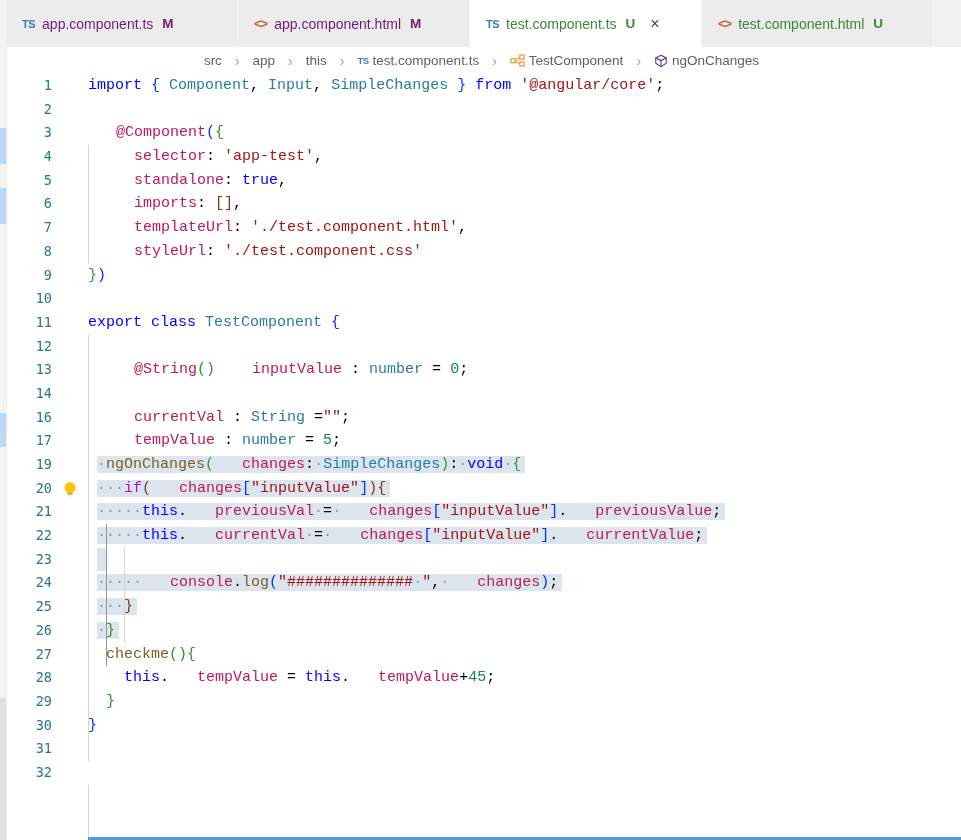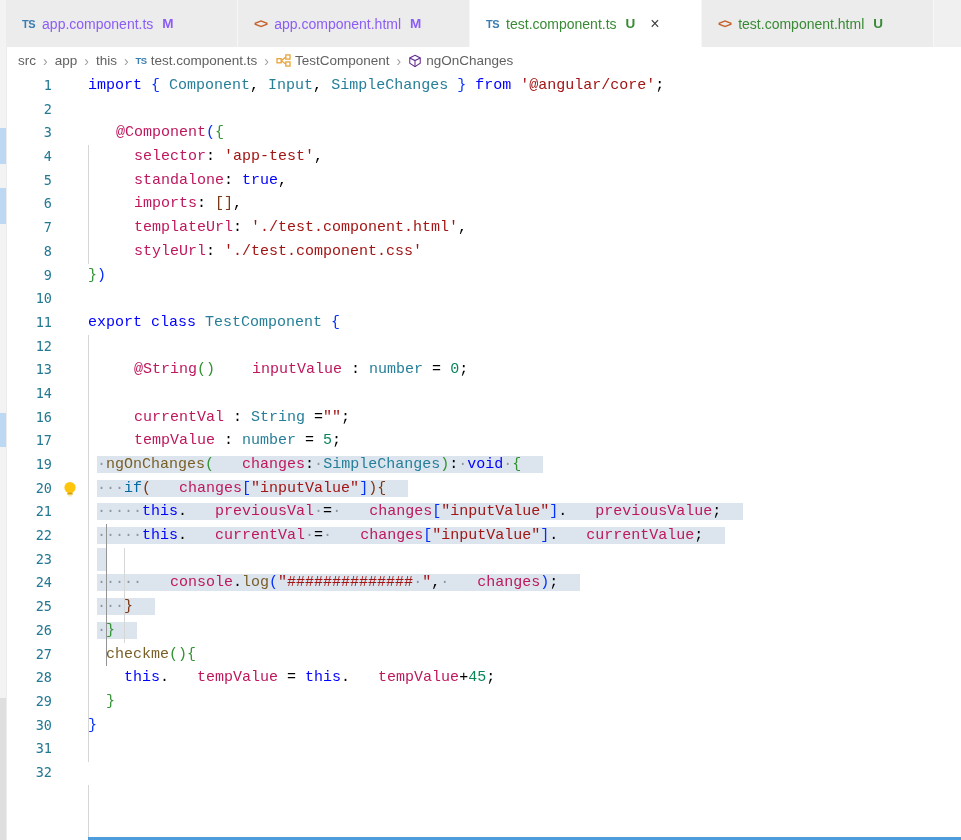--- a/index.html
+++ b/index.html
@@ -14,45 +14,45 @@
   .seg.blue{background:#bcd8f2;}
   .seg.gray{background:#dfdfdf;}
 
   
   #tabbar{position:absolute;left:6px;top:0;right:0;height:47px;background:#f0f0f0;display:flex;z-index:4;}
   .tab{width:232px;box-sizing:border-box;height:47px;display:flex;align-items:center;gap:7px;
        padding:0 10px 0 16px;background:#ececec;border-right:1px solid #f7f7f7;cursor:pointer;}
   .tab.active{background:#ffffff;}
   .tab-label{font-size:14px;white-space:nowrap;}
   .tab-badge{font-size:13.5px;font-weight:bold;margin-left:2px;}
-  .tab.mod .tab-label,.tab.mod .tab-badge{color:#8b5cf6;}
+  .tab.mod .tab-label,.tab.mod .tab-badge{color:#701a75;}
   .tab.new .tab-label,.tab.new .tab-badge{color:#388a34;}
   .ficon{font-weight:bold;flex:0 0 auto;}
   .ficon.ts{color:#3b7db0;font-size:11px;letter-spacing:-0.5px;}
   .ficon.html{color:#c4632e;font-size:13px;letter-spacing:-1px;}
   .tab-close{color:#424242;font-size:16px;line-height:16px;margin-left:8px;cursor:pointer;}
 
   
   #breadcrumb{position:absolute;left:6px;top:47px;right:16px;height:27px;background:#fff;display:flex;
-      align-items:center;gap:6px;padding-left:12px;font-size:13.5px;color:#616161;z-index:4;}
+      align-items:center;gap:12px;padding-left:12px;font-size:13.5px;color:#616161;z-index:4;justify-content:center;}
   .bc-sep{color:#9d9d9d;font-size:14px;padding:0 1px;}
   .bc-item{display:flex;align-items:center;gap:4px;cursor:pointer;}
   .bc-ts{color:#3b7db0;font-weight:bold;font-size:9.5px;letter-spacing:-0.5px;}
   .bc-icon svg{display:block;}
 
   
   #editor{position:absolute;left:0;top:74px;right:0;bottom:0;background:#fff;}
   #lines{position:absolute;left:6px;top:0;right:0;}
   .line{display:flex;height:23.7px;line-height:23.7px;}
   .gutter{flex:0 0 46px;text-align:right;font-family:"DejaVu Sans Mono",monospace;font-size:13.5px;color:#237893;}
   .codetext{margin-left:36px;font-family:Liberation Mono, monospace;font-size:15px;white-space:pre;color:#000;}
-  .sel{background:#dce4ee;padding-right:22px;}
+  .sel{background:#dce4ee;padding-right:4px;}
   .sel.selempty{display:inline-block;width:9px;height:23.7px;vertical-align:top;padding-right:0;}
   .tk-kw{color:#0000ff;}
-  .tk-ctrl{color:#0369a1;}
+  .tk-ctrl{color:#a21caf;}
   .tk-str{color:#a31515;}
   .tk-typ{color:#267f99;}
   .tk-var{color:#be185d;margin-left:28px;}
   .tk-fn{color:#795e26;}
   .tk-num{color:#098658;}
   .tk-pl{color:#000000;}
   .tk-b1{color:#0431fa;}
   .tk-b2{color:#319331;}
   .tk-b3{color:#7b3814;}
   .tk-ws{color:#8f969e;}

